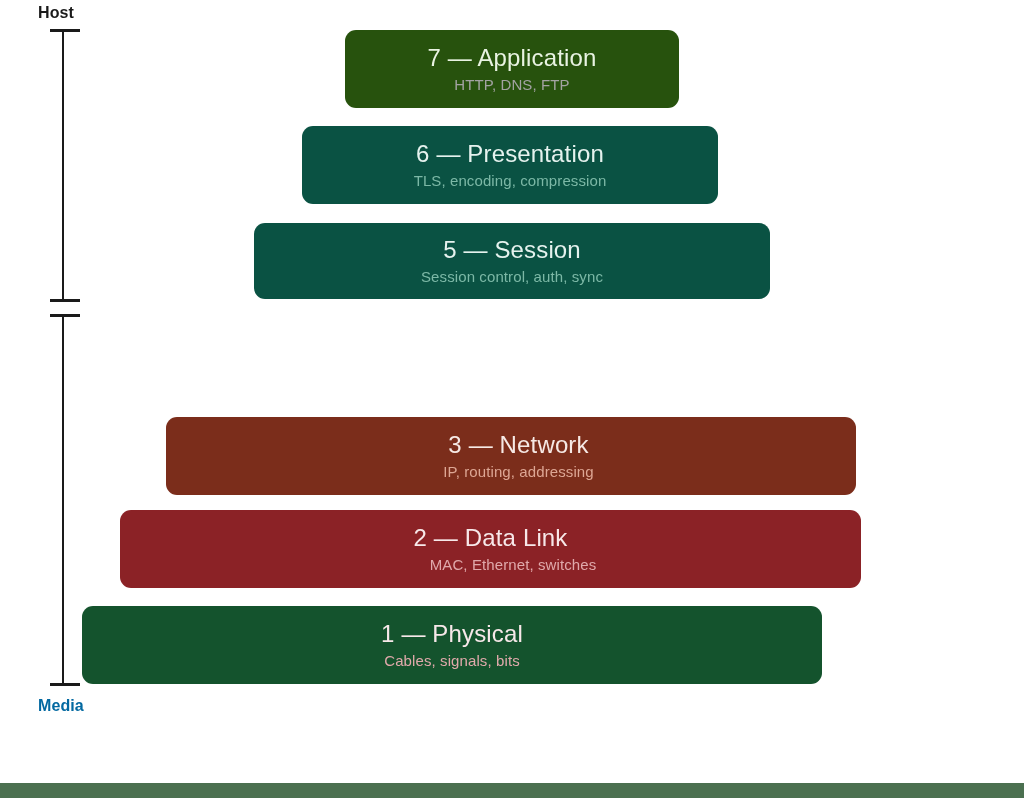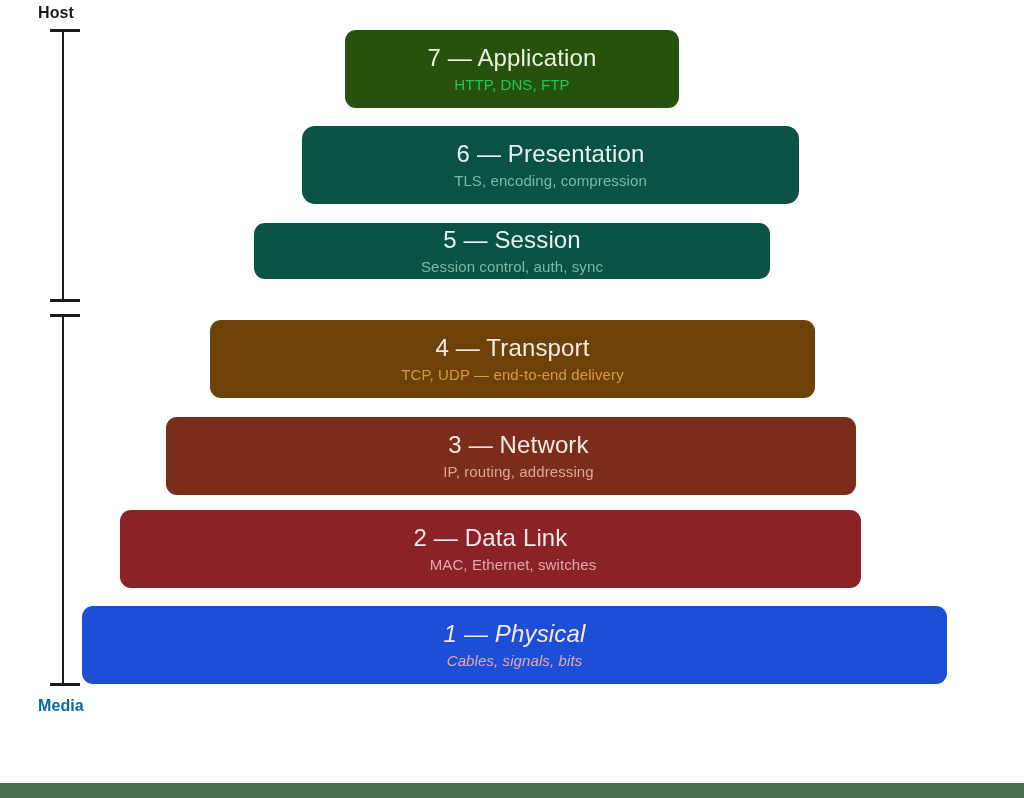--- a/index.html
+++ b/index.html
@@ -92,48 +92,44 @@
   <div class="bracket-label" id="label-host" style="left: 38px; color: rgb(26, 26, 26); top: 4px;">Host</div>
 
   <div class="bracket" id="bracket-media" style="left: 62px; top: 315px; height: 369px; border-left-color: rgb(26, 26, 26);">
     <div class="tick top" style="border-top-color: rgb(26, 26, 26);"></div>
     <div class="tick bot" style="border-top-color: rgb(26, 26, 26);"></div>
   </div>
   <div class="bracket-label" id="label-media" style="left: 38px; color: #0369a1; top: 697px;">Media</div>
 
   <div class="layer" id="layer-7" style="left: 345px; top: 30px; width: 334px; height: 78px; background: rgb(39, 82, 13);">
     <div class="title" style="color: rgb(233, 243, 226);">7 — Application</div>
-    <div class="subtitle" style="color: #22c55e;">HTTP, DNS, FTP</div>
+    <div class="subtitle" style="color: #a3a3a3;">HTTP, DNS, FTP</div>
   </div>
 
-  <div class="layer" id="layer-6" style="left: 302px; top: 126px; width: 497px; height: 78px; background: rgb(10, 82, 67); border-radius: 13px;">
+  <div class="layer" id="layer-6" style="left: 302px; top: 126px; width: 416px; height: 78px; background: rgb(10, 82, 67);">
     <div class="title" style="color: rgb(229, 242, 238);">6 — Presentation</div>
     <div class="subtitle" style="color: rgb(124, 184, 166);">TLS, encoding, compression</div>
   </div>
 
-  <div class="layer" id="layer-5" style="left: 254px; top: 223px; width: 516px; height: 56px; background: rgb(10, 82, 67);">
+  <div class="layer" id="layer-5" style="left: 254px; top: 223px; width: 516px; height: 76px; background: rgb(10, 82, 67);">
     <div class="title" style="color: rgb(229, 242, 238);">5 — Session</div>
     <div class="subtitle" style="color: rgb(124, 184, 166);">Session control, auth, sync</div>
   </div>
 
-  <div class="layer" id="layer-4" style="left: 210px; top: 320px; width: 605px; height: 78px; background: rgb(109, 66, 8);">
-    <div class="title" style="color: rgb(244, 236, 224);">4 — Transport</div>
-    <div class="subtitle" style="color: rgb(215, 154, 67);">TCP, UDP — end-to-end delivery</div>
-  </div>
 
   <div class="layer" id="layer-3" style="left: 166px; top: 417px; width: 690px; height: 78px; background: rgb(123, 45, 27); padding-left: 15px;">
     <div class="title" style="color: rgb(246, 233, 229);">3 — Network</div>
     <div class="subtitle" style="color: rgb(221, 166, 148);">IP, routing, addressing</div>
   </div>
 
   <div class="layer" id="layer-2" style="left: 120px; top: 510px; width: 741px; height: 78px; background: rgb(139, 34, 38);">
     <div class="title" style="color: rgb(247, 232, 233);">2 — Data Link</div>
     <div class="subtitle" style="color: rgb(224, 169, 171); margin-left: 45px;">MAC, Ethernet, switches</div>
   </div>
 
-  <div class="layer" id="layer-1" style="left: 82px; top: 606px; width: 865px; height: 78px; background: #1d4ed8; font-style: italic;">
+  <div class="layer" id="layer-1" style="left: 82px; top: 606px; width: 740px; height: 78px; background: #14532d;">
     <div class="title" style="color: rgb(247, 232, 233);">1 — Physical</div>
     <div class="subtitle" style="color: rgb(224, 169, 171); text-align: center;">Cables, signals, bits</div>
   </div>
 
   <div id="footer-band" style="background: rgb(75, 112, 80); height: 15px;"></div>
 
 </div>
 
 </body></html>

